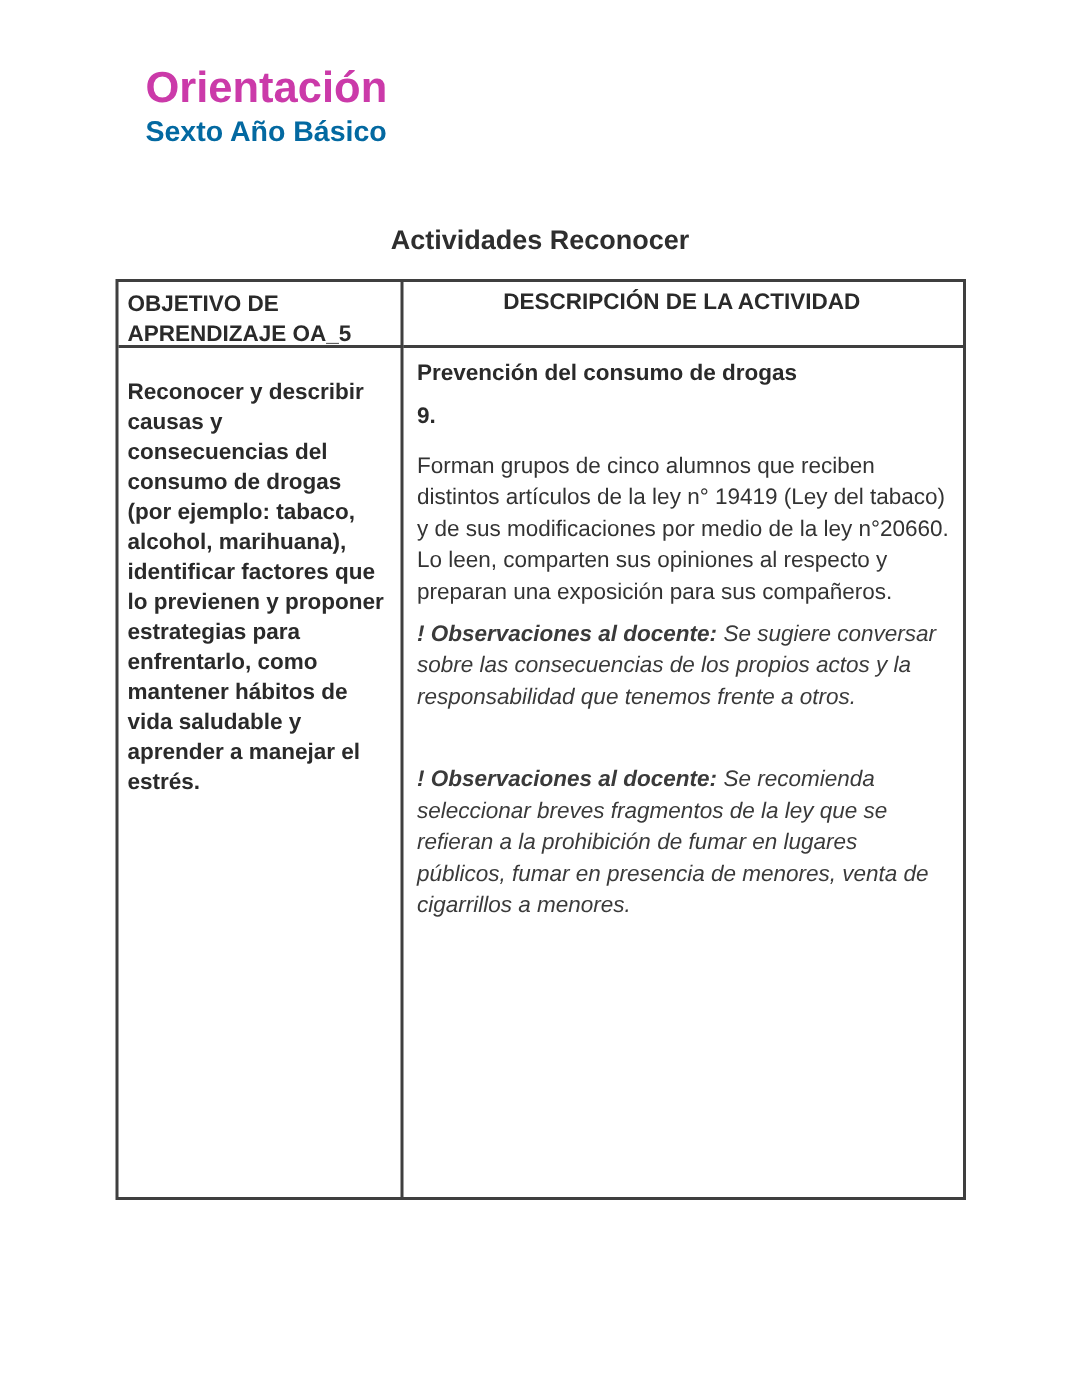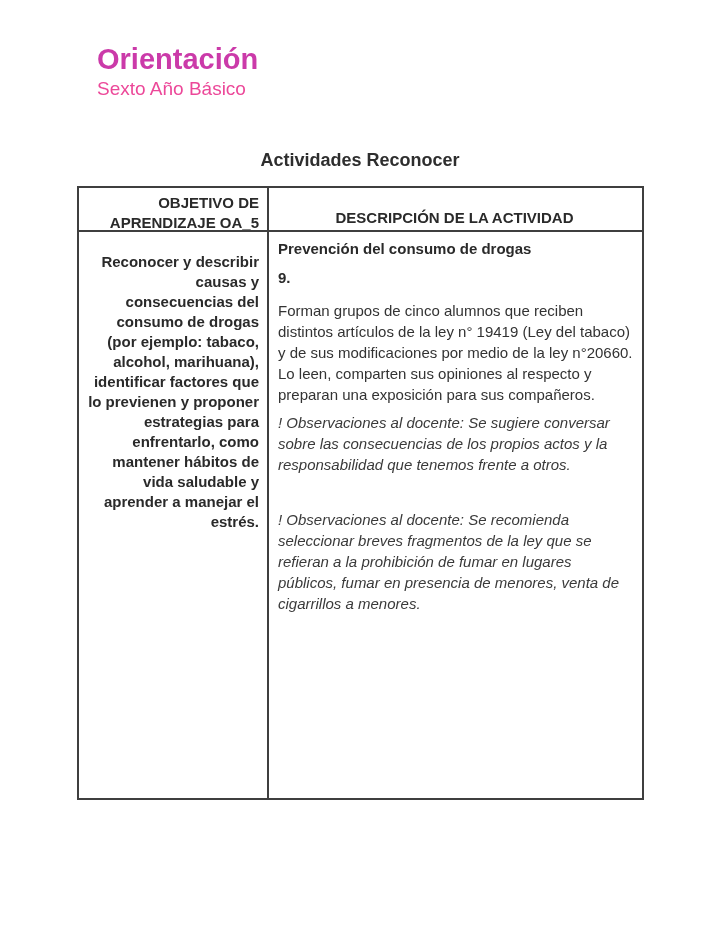--- a/index.html
+++ b/index.html
@@ -22,21 +22,21 @@
   .doc-header{
     position:absolute;top:44px;left:97px;right:102px;
     display:flex;justify-content:space-between;align-items:flex-start;
   }
   .brand .doc-title{
     color:var(--accent);
     font-size:29px;font-weight:bold;line-height:1.05;
     letter-spacing:0px;
   }
   .brand .doc-subtitle{
-    color:#ec4899;font-size:19px;font-weight:normal;margin-top:4px;
+    color:#0369a1;font-size:19px;font-weight:bold;margin-top:4px;
   }
   .meta{text-align:right;padding-top:11px;}
   .meta .unit-label{
     color:var(--accent);font-size:17px;font-weight:bold;line-height:1.1;
   }
   .meta .oa-label{
     color:var(--accent);font-size:19px;font-weight:bold;margin-top:6px;
   }
 
   
@@ -50,33 +50,33 @@
     position:absolute;left:77px;top:186px;
     width:567px;height:614px;
     border:2px solid var(--border);
     display:grid;
     grid-template-columns:190px 1fr;
     grid-template-rows:44px 1fr;
     background:#ffffff;
   }
   .cell{padding:5px 8px 5px 6px;font-size:15px;}
   .th{font-weight:bold;line-height:20px;color:#2a2a2a;}
-  .col1{border-right:2px solid var(--border);text-align:right;}
+  .col1{border-right:2px solid var(--border);}
   .hrow{border-bottom:2px solid var(--border);}
-  .th-desc{text-align:center;padding-top:20px;}
+  .th-desc{text-align:center;padding-top:4px;}
 
   .objective-cell{font-weight:bold;line-height:20px;padding-top:20px;color:#2a2a2a;}
 
   .description-cell{line-height:21px;padding:6px 8px 6px 9px;color:#333333;}
   .activity-heading{font-weight:bold;margin:0 0 8px 0;color:#2a2a2a;}
   .activity-number{font-weight:bold;margin:0 0 12px 0;color:#2a2a2a;}
   .activity-paragraph{margin:0 0 7px 0;}
   .note{font-style:italic;margin:0 0 34px 0;color:#3a3a3a;}
   .note:last-child{margin-bottom:0;}
-  .note-label{font-weight:normal;margin-top:37px;}
+  .note-label{font-weight:bold;margin-top:37px;}
 </style>
 </head>
 <body>
 
 <div class="page">
 
   <div class="doc-header">
     <div class="brand">
       <div class="doc-title">Orientación</div>
       <div class="doc-subtitle">Sexto Año Básico</div>

